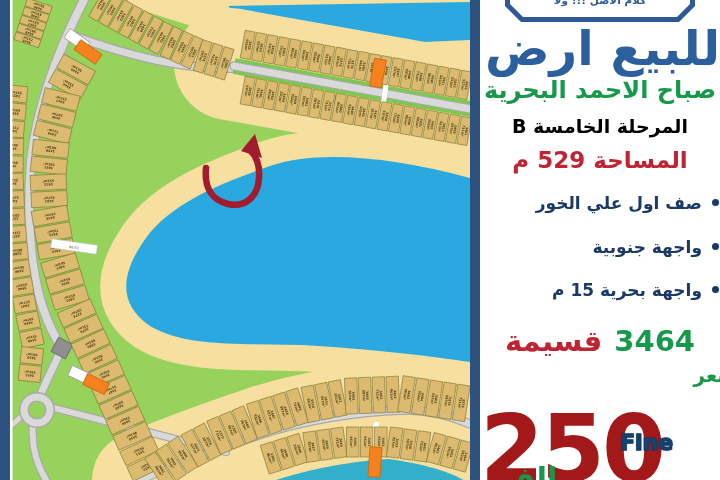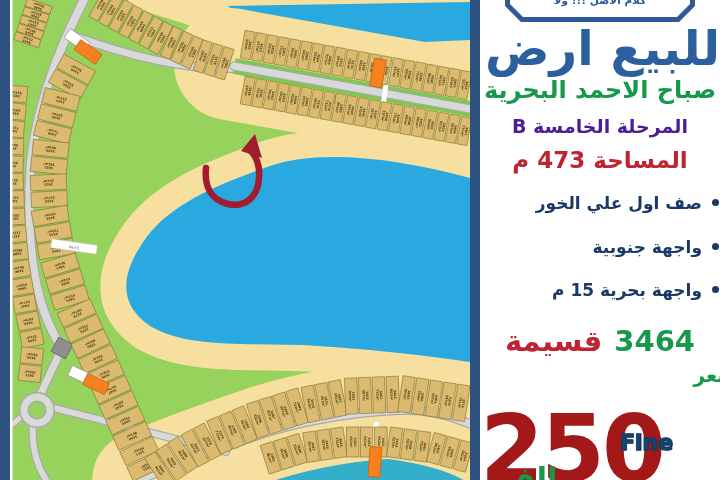--- a/index.html
+++ b/index.html
@@ -11,21 +11,21 @@
          clip-path:polygon(16px 0,calc(100% - 16px) 0,100% 16px,100% calc(100% - 16px),
          calc(100% - 16px) 100%,16px 100%,0 calc(100% - 16px),0 16px);}
   .badge-inner{position:absolute;left:5px;top:5px;right:5px;bottom:5px;background:#ffffff;
          clip-path:polygon(13px 0,calc(100% - 13px) 0,100% 13px,100% calc(100% - 13px),
          calc(100% - 13px) 100%,13px 100%,0 calc(100% - 13px),0 13px);}
   .badge-slogan{position:absolute;left:0;right:0;bottom:11px;text-align:center;direction:rtl;
          font-size:10.5px;font-weight:bold;color:#2D5A96;}
   .t-center{position:absolute;left:0;width:240px;text-align:center;direction:rtl;white-space:nowrap;}
   .title{top:20px;font-size:48px;font-weight:800;color:#2B5F9E;}
   .subtitle{top:76px;font-size:24px;font-weight:800;color:#17994B;}
-  .phase{top:115px;font-size:19px;font-weight:800;color:#4c1d95;}
+  .phase{top:115px;font-size:19px;font-weight:800;color:#000000;}
   .area{top:147px;font-size:23px;font-weight:800;color:#BE2432;}
   .feature{position:absolute;right:70px;direction:rtl;font-size:17px;font-weight:800;color:#1B3966;white-space:nowrap;}
   .feature .dot{position:absolute;right:-17px;top:6px;width:7px;height:7px;border-radius:50%;background:#1B3966;}
   .f1{top:193px}.f2{top:237px}.f3{top:280px}
   .plotline{position:absolute;left:0;top:324px;width:240px;display:flex;flex-direction:row-reverse;
             justify-content:center;gap:12px;font-size:29px;font-weight:800;direction:rtl;align-items:center;}
   .plotline .lbl{color:#BE2432;}
   .plotline .num{color:#17994B;}
   .price-label{position:absolute;right:20px;top:363px;font-size:20px;font-weight:800;color:#17994B;direction:rtl;}
   .price-value{position:absolute;left:0px;top:404px;width:180px;text-align:center;
@@ -676,21 +676,21 @@
         <div class="badge-slogan">كلام الاصل !!! ولا</div>
       </div>
     </div>
 
     <div class="t-center title">للبيع ارض في</div>
 
     <div class="t-center subtitle">صباح الاحمد البحرية</div>
 
     <div class="t-center phase">المرحلة الخامسة B</div>
 
-    <div class="t-center area">المساحة 473 م</div>
+    <div class="t-center area">المساحة 529 م</div>
 
     <div class="feature f2">
       <span class="dot"></span>
       <span>واجهة جنوبية</span>
     </div>
     <div class="feature f1">
       <span class="dot"></span>
       <span>صف اول علي الخور</span>
     </div>
     <div class="feature f3">

